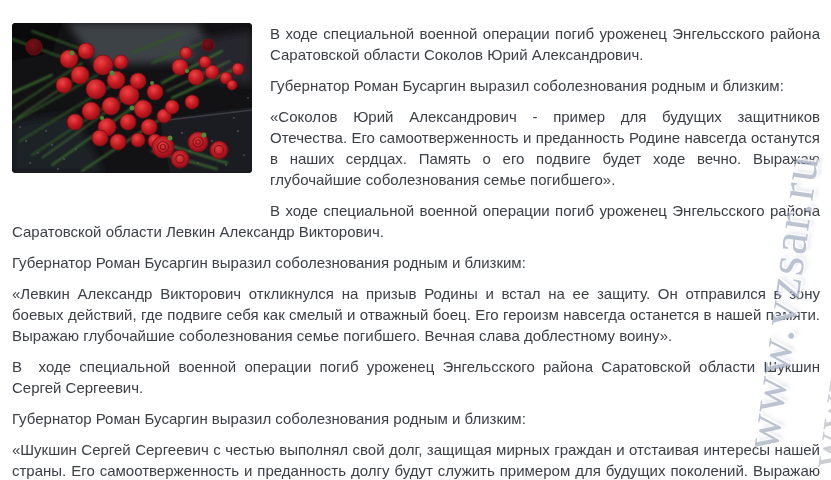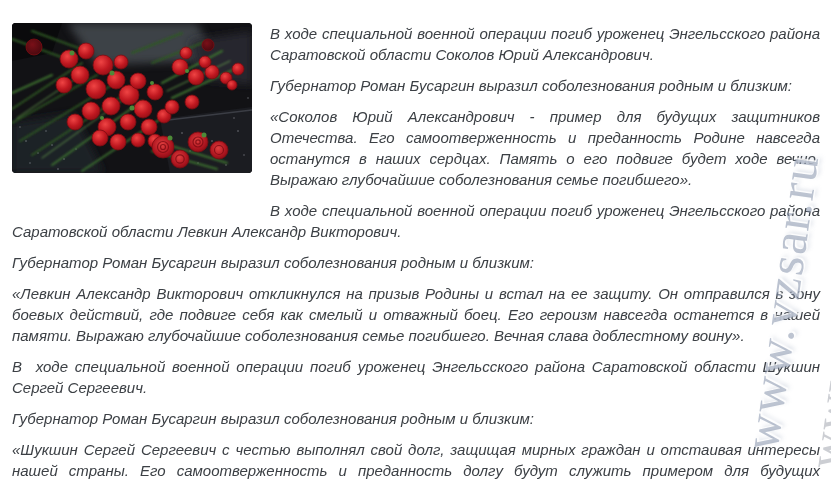--- a/index.html
+++ b/index.html
@@ -6,21 +6,21 @@
   body{
     width:831px;height:480px;overflow:hidden;background:#ffffff;
     font-family:"Liberation Sans","DejaVu Sans",sans-serif;
   }
   .page{position:relative;width:831px;height:480px;overflow:hidden;background:#ffffff;}
   .article{
     padding:23px 11px 0 12px;
     font-size:15px;line-height:21px;color:#3c4045;
     text-align:justify;
   }
-  .article p{margin:0 0 10px 0;font-style:italic;}
+  .article p{margin:0 0 10px 0;}
   .photo-figure{
     float:left;
     width:240px;height:150px;
     margin:0 18px 12px 0;
     border-radius:4px;overflow:hidden;
     background:#121215;
   }
   .photo-figure svg{display:block;}
   p.first-line-indent{text-indent:258px;}
   .watermark{

